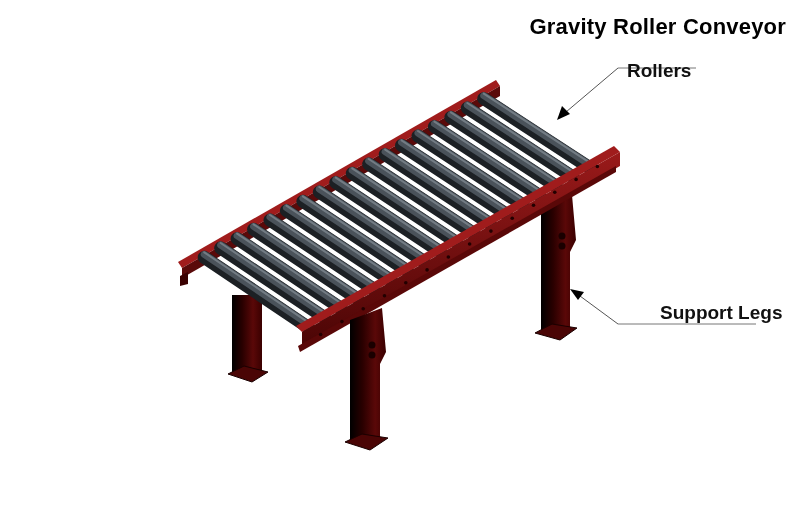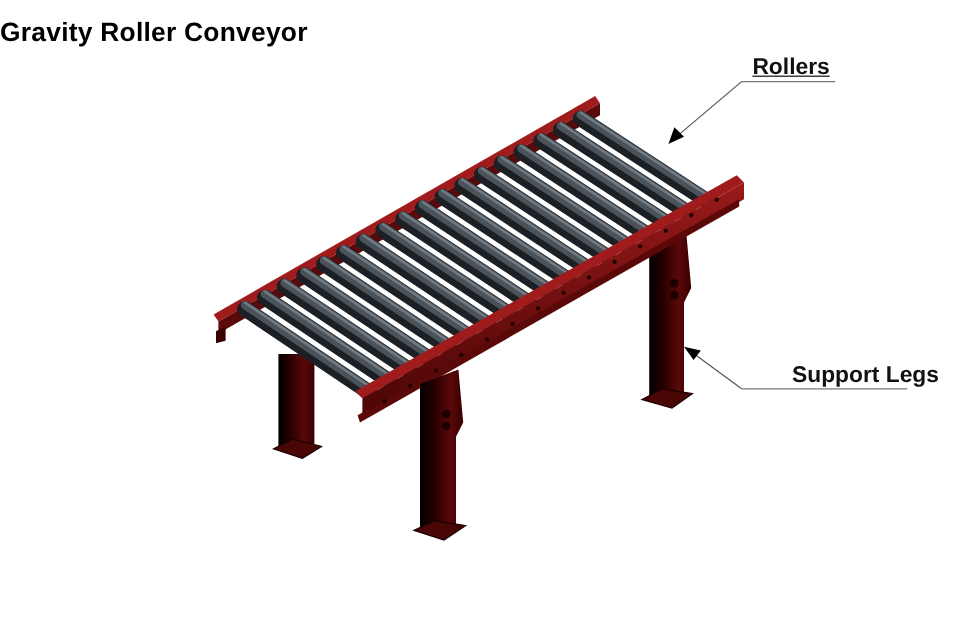--- a/index.html
+++ b/index.html
@@ -1,17 +1,17 @@
 <!DOCTYPE html>
 <html><head>
 <meta charset="utf-8">
 <style>
   html, body { margin: 0; padding: 0; background: #ffffff; }
   body { width: 800px; height: 516px; position: relative; overflow: hidden; font-family: "Liberation Sans", sans-serif; }
-  .title { position: absolute; left: 0; width: 786px; top: 14px; text-align: left; font-size: 22px; font-weight: bold; color: #000; letter-spacing: 0.2px; line-height: 26px; }
+  .title { position: absolute; left: 0; width: 786px; top: 14px; text-align: right; font-size: 22px; font-weight: bold; color: #000; letter-spacing: 0.2px; line-height: 26px; }
   .label { position: absolute; font-size: 19px; font-weight: bold; color: #111; line-height: 22px; }
   svg.drawing { position: absolute; left: 0; top: 0; }
 </style>
 </head>
 <body>
 
 <div class="title">Gravity Roller Conveyor</div>
 
 <svg class="drawing" width="800" height="516" viewBox="0 0 800 516" xmlns="http://www.w3.org/2000/svg">
   <defs>
@@ -141,14 +141,14 @@
     <line x1="618" y1="68" x2="566" y2="112" stroke="#555" stroke-width="1"></line>
     <polygon points="557,120 562,106 570,114" fill="#000"></polygon>
   </g>
   <g>
     <line x1="618" y1="324" x2="756" y2="324" stroke="#777" stroke-width="1"></line>
     <line x1="618" y1="324" x2="580" y2="296" stroke="#555" stroke-width="1"></line>
     <polygon points="570,289 584,292 578,300" fill="#000"></polygon>
   </g>
 </svg>
 
-<div class="label" style="left:627px; top:46px;text-decoration:underline;">Rollers</div>
+<div class="label" style="left:627px; top:60px;">Rollers</div>
 <div class="label" style="left:627px; top:302px;margin-left:33px;">Support Legs</div>
 
 </body></html>

